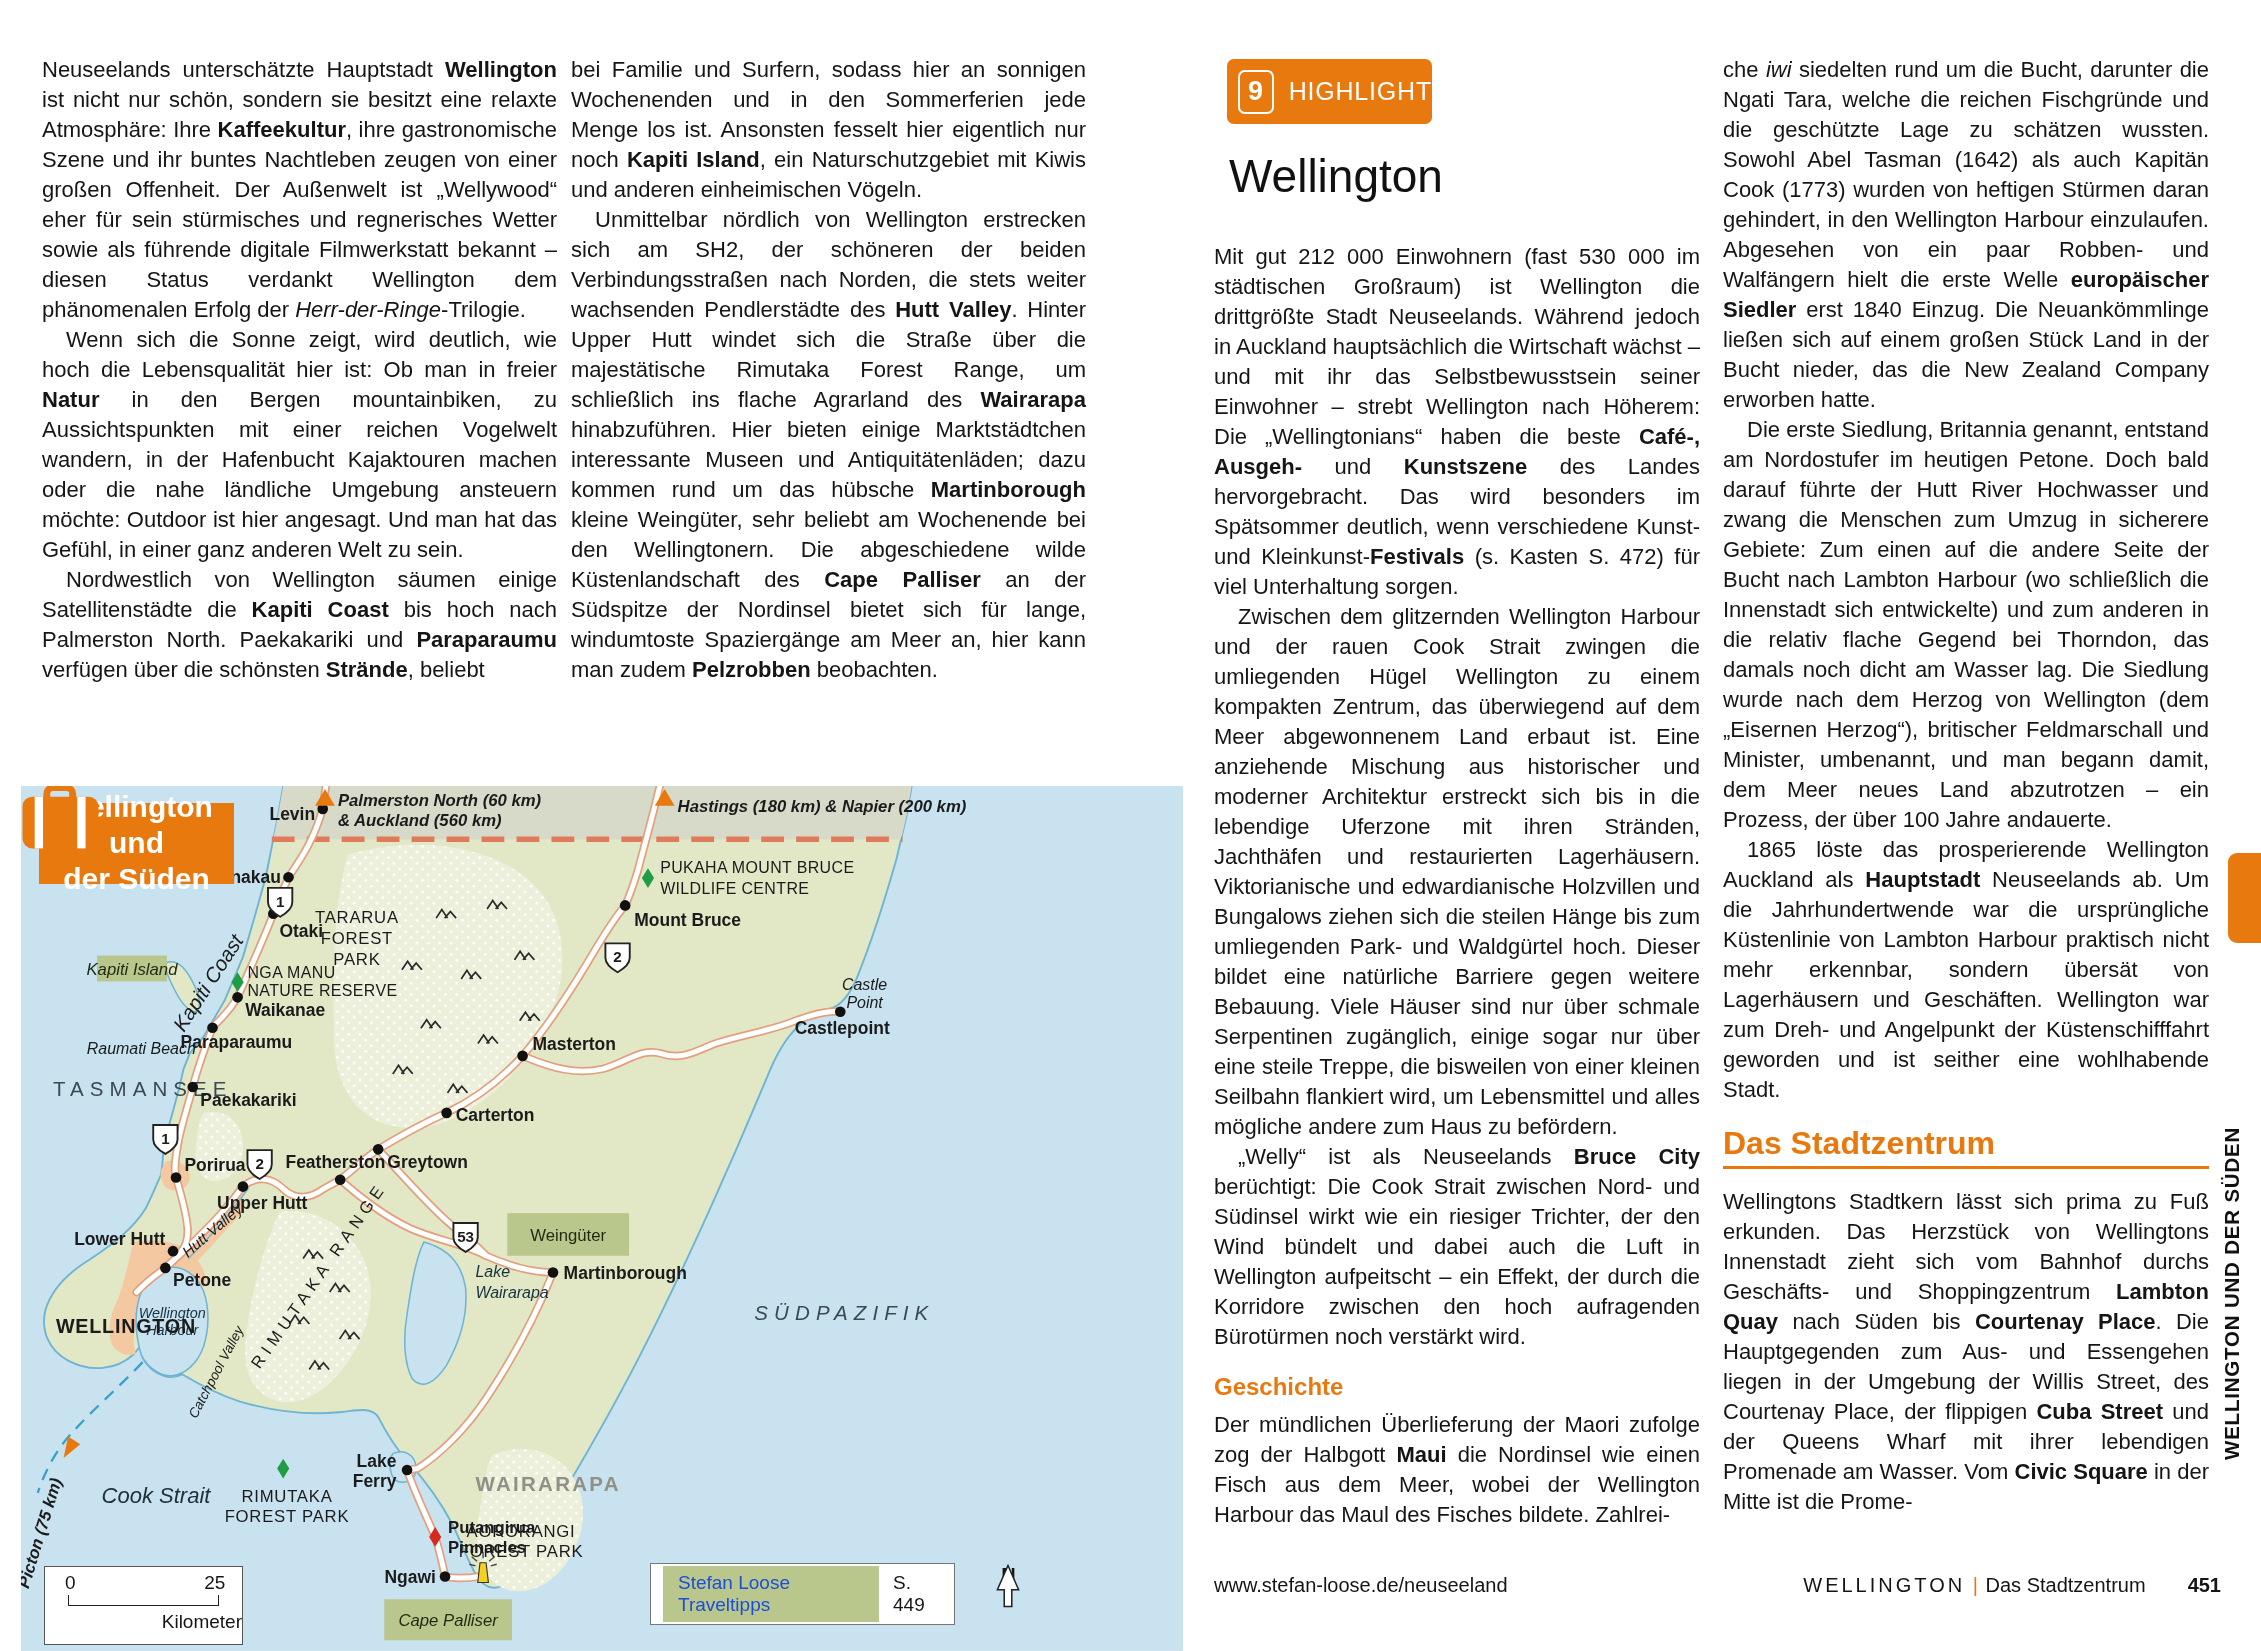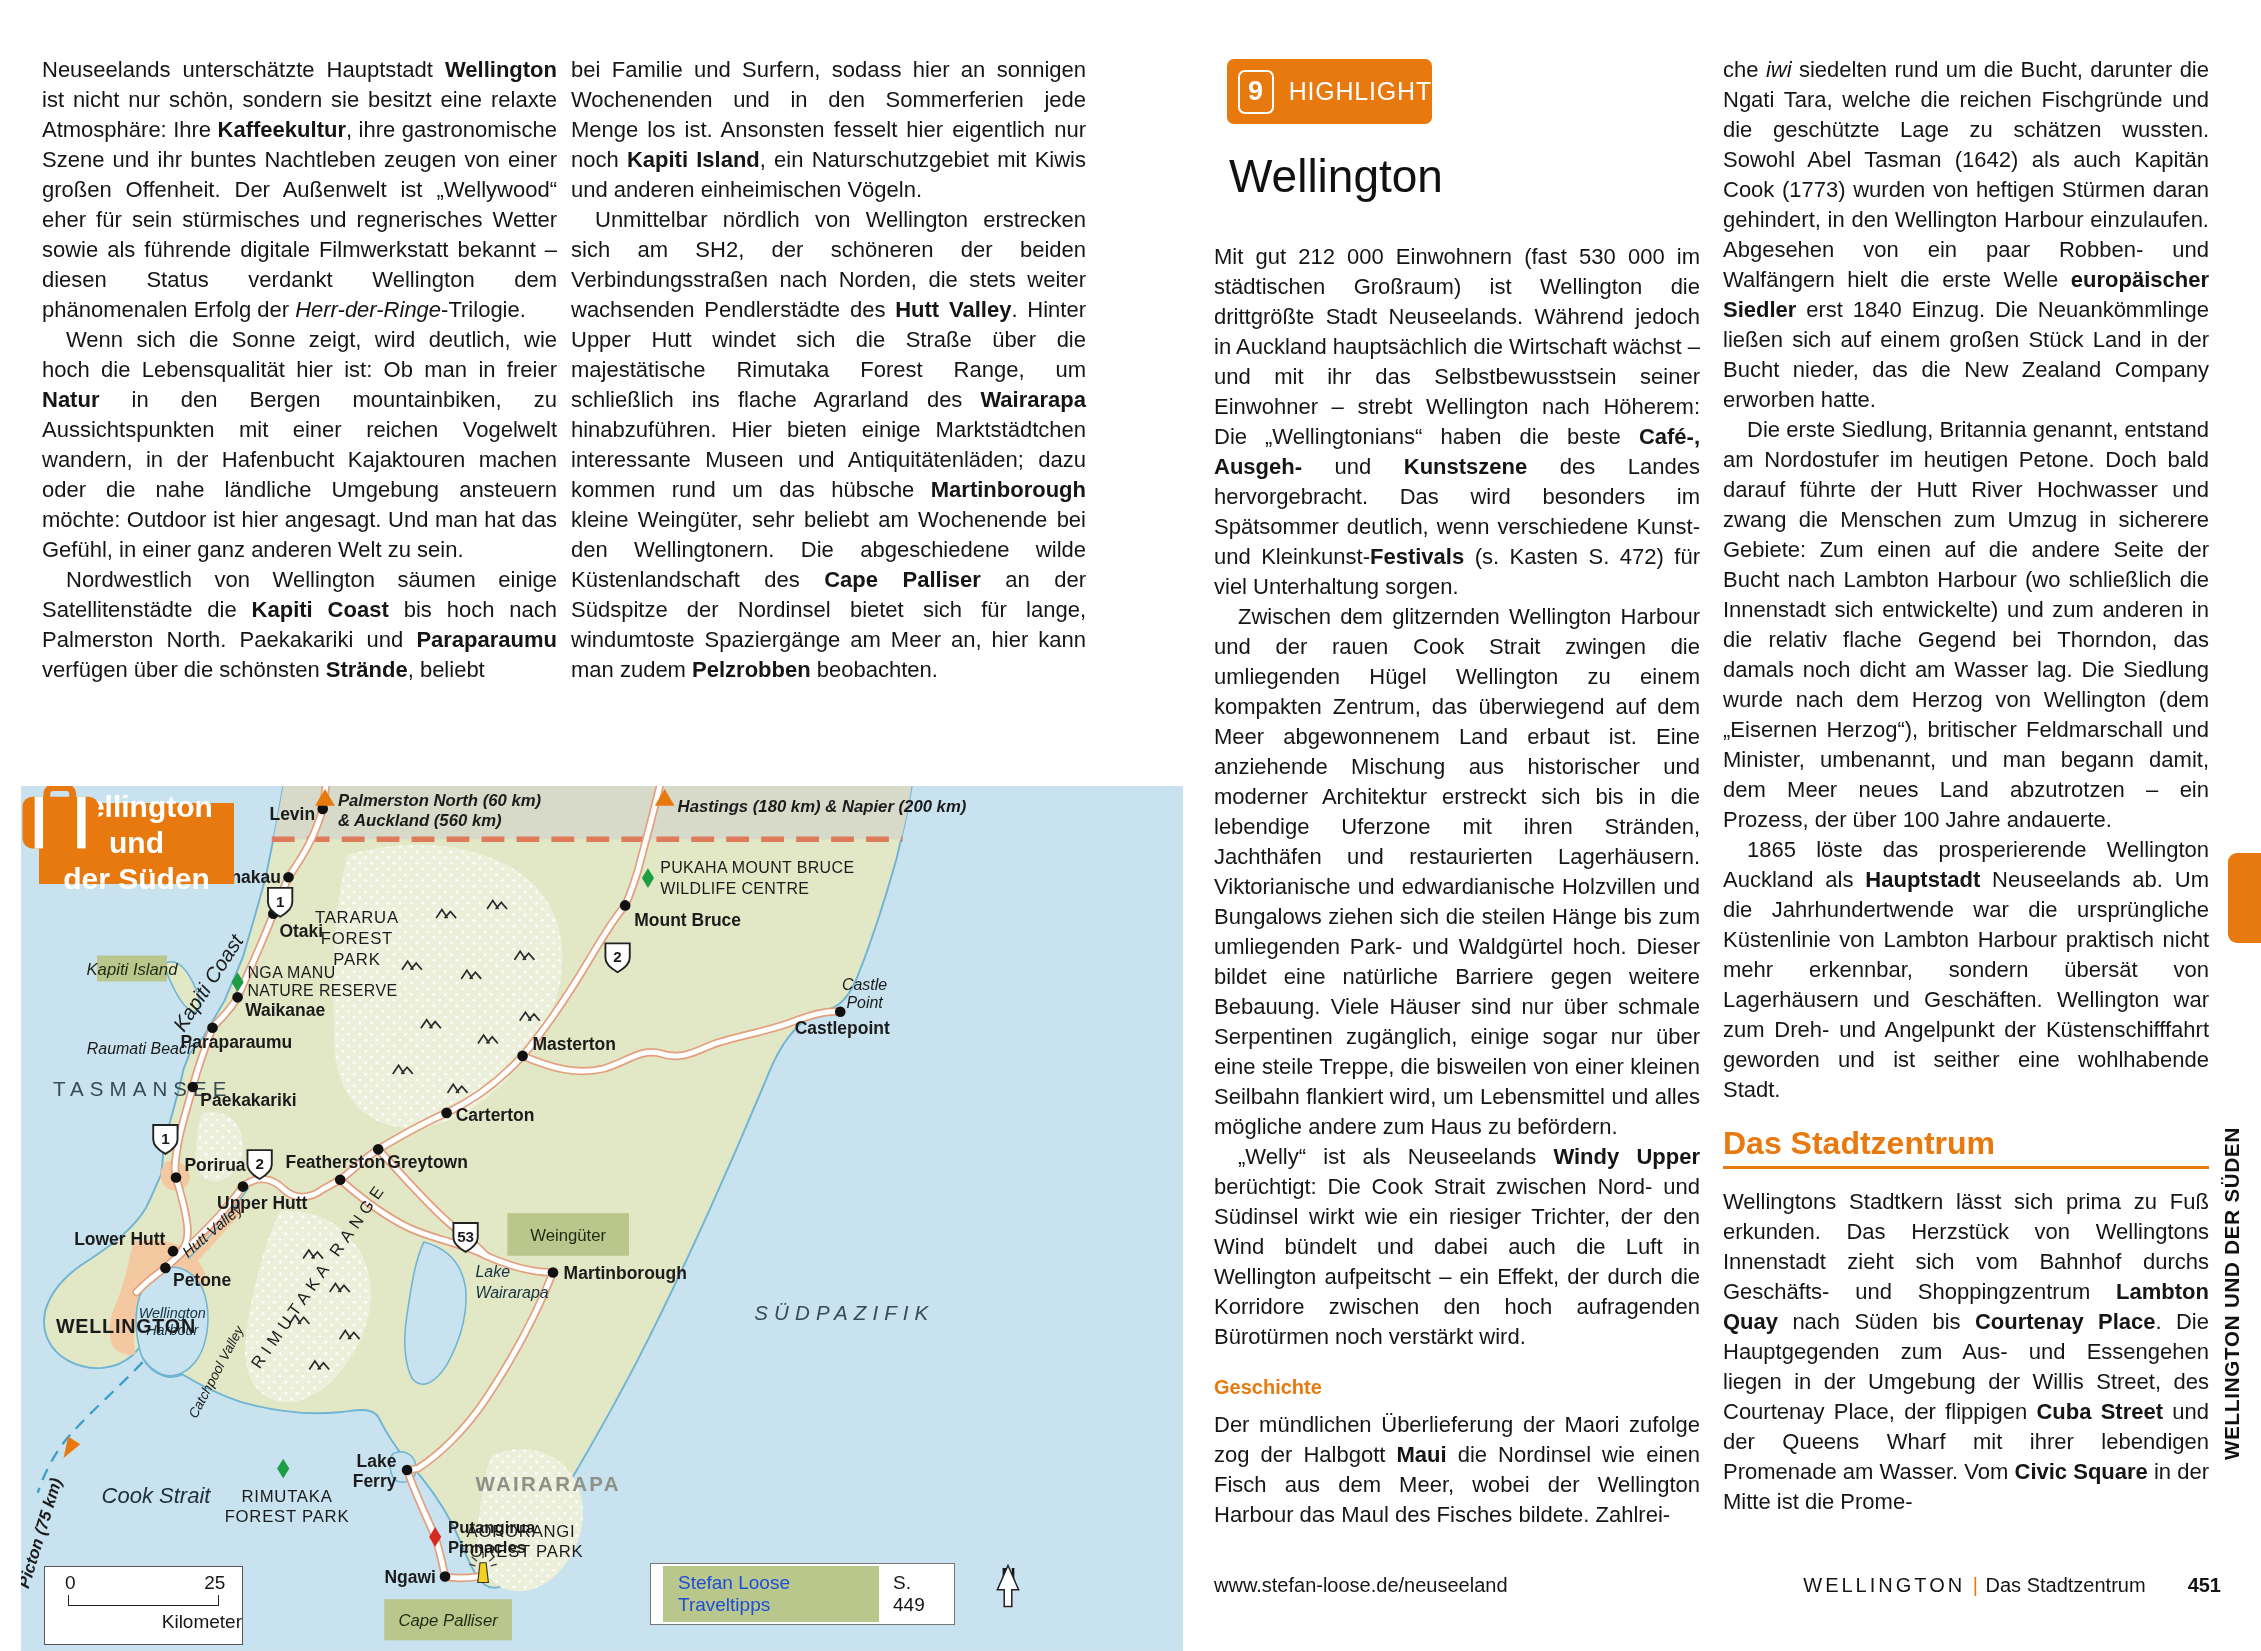--- a/index.html
+++ b/index.html
@@ -4,21 +4,21 @@
 <style>
   html,body{margin:0;padding:0;background:#e8e8e8;}
   #page{position:relative;width:2261px;height:1651px;background:#ffffff;overflow:hidden;
         font-family:"Liberation Sans","DejaVu Sans",sans-serif;color:#151515;}
   
   .col{position:absolute;font-size:22px;line-height:30px;text-align:justify;}
   .col p{margin:0;}
   .col p.ind{text-indent:24px;}
   b{font-weight:700;} i{font-style:italic;}
   .h-orange{color:#E8790F;font-weight:700;margin:20px 0 7.6px 0;}
-  .h-geschichte{font-size:20px;}
+  .h-geschichte{font-size:24px;}
   .h-stadt{font-size:32px;margin-top:0;}
   .rule-orange{height:3px;background:#E8790F;margin:7.6px 0 18px 0;}
   
   .badge{position:absolute;left:1227px;top:59px;width:205px;height:65px;background:#E8790F;
          border-radius:6.8px;display:flex;align-items:center;padding:0 0 0 10.6px;box-sizing:border-box;}
   .badge-num{width:40px;height:40px;border:2.3px solid #fff;border-radius:6.8px;color:#fff;
              font-size:27px;font-weight:700;display:flex;align-items:center;justify-content:center;}
   .badge-label{color:#fff;font-size:25px;font-weight:400;letter-spacing:0.8px;margin-left:15px;}
   .page-title{position:absolute;left:1229px;top:149px;font-size:46px;font-weight:400;color:#111;}
   
@@ -93,21 +93,21 @@
   <div class="badge">
     <div class="badge-num">9</div>
     <div class="badge-label">HIGHLIGHT</div>
   </div>
   <div class="page-title">Wellington</div>
 
   <div class="col" style="left:1214px;top:242px;width:486px;height:1292px;overflow:hidden">
     <div>
         <p>Mit gut 212 000 Einwohnern (fast 530 000 im städtischen Großraum) ist Wellington die drittgrößte Stadt Neuseelands. Während jedoch in Auckland hauptsächlich die Wirtschaft wächst – und mit ihr das Selbstbewusstsein seiner Einwohner – strebt Wellington nach Höherem: Die „Wellingtonians“ haben die beste <b>Café-, Ausgeh-</b> und <b>Kunstszene</b> des Landes hervorgebracht. Das wird besonders im Spätsommer deutlich, wenn verschiedene Kunst- und Kleinkunst-<b>Festivals</b> (s. Kasten S. 472) für viel Unterhaltung sorgen.</p>
         <p class="ind">Zwischen dem glitzernden Wellington Harbour und der rauen Cook Strait zwingen die umliegenden Hügel Wellington zu einem kompakten Zentrum, das überwiegend auf dem Meer abgewonnenem Land erbaut ist. Eine anziehende Mischung aus historischer und moderner Architektur erstreckt sich bis in die lebendige Uferzone mit ihren Stränden, Jachthäfen und restaurierten Lagerhäusern. Viktorianische und edwardianische Holzvillen und Bungalows ziehen sich die steilen Hänge bis zum umliegenden Park- und Waldgürtel hoch. Dieser bildet eine natürliche Barriere gegen weitere Bebauung. Viele Häuser sind nur über schmale Serpentinen zugänglich, einige sogar nur über eine steile Treppe, die bisweilen von einer kleinen Seilbahn flankiert wird, um Lebensmittel und alles mögliche andere zum Haus zu befördern.</p>
-        <p class="ind">„Welly“ ist als Neuseelands <b>Windy Upper</b> berüchtigt: Die Cook Strait zwischen Nord- und Südinsel wirkt wie ein riesiger Trichter, der den Wind bündelt und dabei auch die Luft in Wellington aufpeitscht – ein Effekt, der durch die Korridore zwischen den hoch aufragenden Bürotürmen noch verstärkt wird.</p>
+        <p class="ind">„Welly“ ist als Neuseelands <b>Bruce City</b> berüchtigt: Die Cook Strait zwischen Nord- und Südinsel wirkt wie ein riesiger Trichter, der den Wind bündelt und dabei auch die Luft in Wellington aufpeitscht – ein Effekt, der durch die Korridore zwischen den hoch aufragenden Bürotürmen noch verstärkt wird.</p>
       </div>
     <h3 class="h-orange h-geschichte">Geschichte</h3>
     <div>
         <p>Der mündlichen Überlieferung der Maori zufolge zog der Halbgott <b>Maui</b> die Nordinsel wie einen Fisch aus dem Meer, wobei der Wellington Harbour das Maul des Fisches bildete. Zahlrei-</p>
       </div>
   </div>
 
   <div class="col" style="left:1723px;top:55px;width:486px;height:1489px;overflow:hidden">
     <div>
         <p>che <i>iwi</i> siedelten rund um die Bucht, darunter die Ngati Tara, welche die reichen Fischgründe und die geschützte Lage zu schätzen wussten. Sowohl Abel Tasman (1642) als auch Kapitän Cook (1773) wurden von heftigen Stürmen daran gehindert, in den Wellington Harbour einzulaufen. Abgesehen von ein paar Robben- und Walfängern hielt die erste Welle <b>europäischer Siedler</b> erst 1840 Einzug. Die Neuankömmlinge ließen sich auf einem großen Stück Land in der Bucht nieder, das die New Zealand Company erworben hatte.</p>

